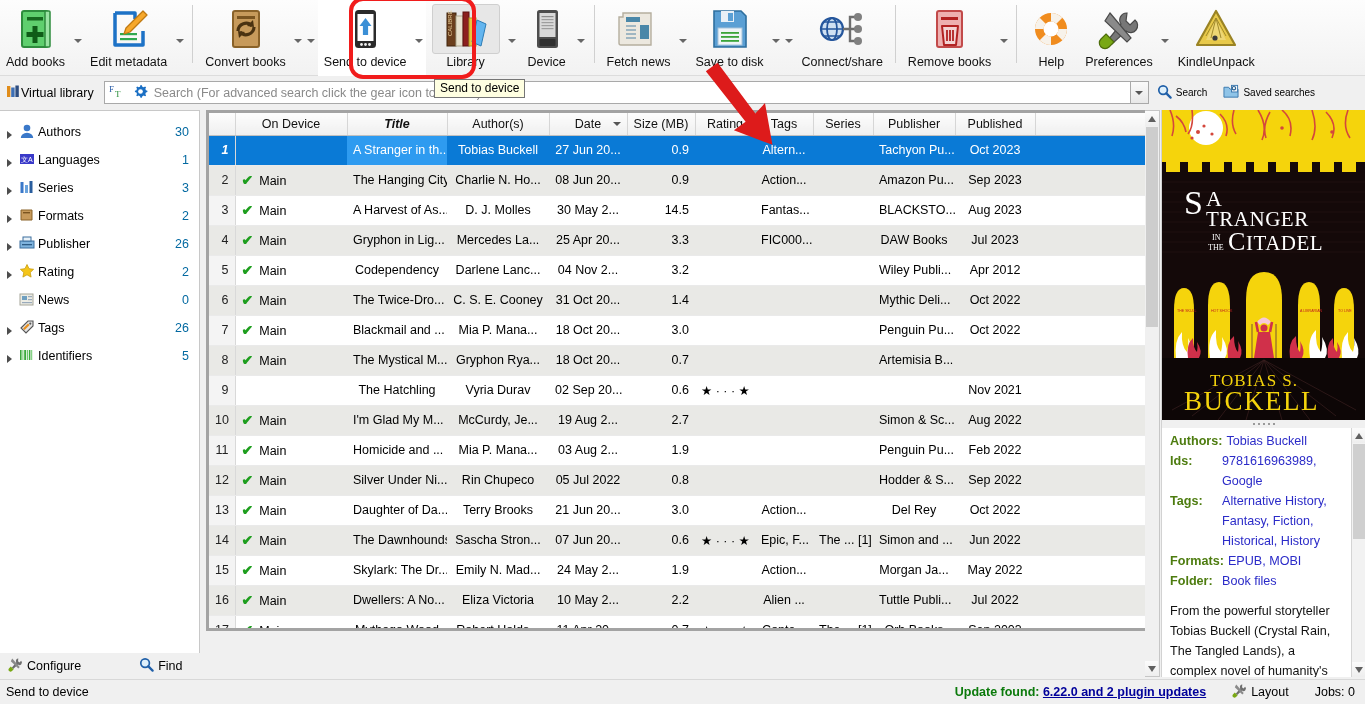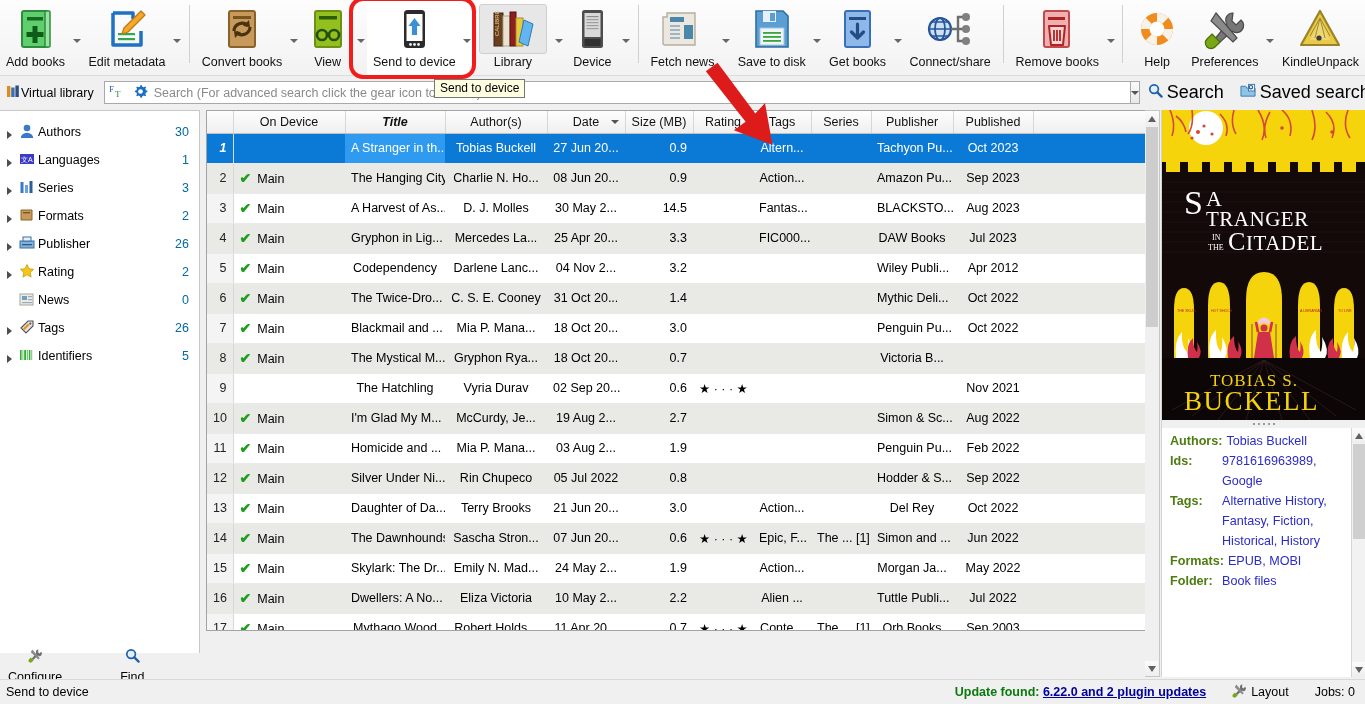--- a/index.html
+++ b/index.html
@@ -68,46 +68,46 @@
     flex: 0 0 auto; width: 1027px; height: 23px; background: #fff;
     border: 1px solid #a9a9a9; display: flex; align-items: center; gap: 6px;
     padding: 0 4px; position: relative;
   }
   #search-placeholder { color: #8a8a8a; font-size: 12.5px; white-space: nowrap; overflow: hidden; }
   #search-drop {
     width: 18px; height: 23px; border: 1px solid #a9a9a9; border-left: none;
     background: linear-gradient(#fafafa,#e8e8e8); display: flex; align-items: center; justify-content: center;
   }
   #search-drop::after { content:""; border-left:4px solid transparent; border-right:4px solid transparent; border-top:4px solid #555; }
-  .sb-btn { display: flex; align-items: center; gap: 4px; padding: 0 8px; font-size: 18px; white-space: nowrap; cursor: default; }
+  .sb-btn { display: flex; align-items: center; gap: 4px; padding: 0 8px; font-size: 10px; white-space: nowrap; cursor: default; }
 
   
   #sidebar {
     position: absolute; left: 0; top: 110px; width: 200px; height: 545px;
     background: #fff; border: 1px solid #c8c8c8; border-left: none; overflow: hidden;
   }
   .sb-row {
     height: 28px; display: flex; align-items: flex-end; padding-left: 2px; font-size: 12.5px; cursor: default;
   }
   .sb-tri { width: 14px; display: flex; align-items: center; justify-content: center; }
   .sb-tri.on::after { content:""; border-top:4px solid transparent; border-bottom:4px solid transparent; border-left:5px solid #4d4d4d; }
   .sb-ic { width: 22px; display:flex; align-items:center; justify-content:center; }
   .sb-name { flex: 1; }
   .sb-count { padding-right: 10px; color: #0369a1; }
 
   #sidebar-footer {
     position: absolute; left: 0; top: 653px; width: 200px; height: 26px;
     display: flex; align-items: center; background: #f0f0f0;
   }
-  .sf-btn { display:flex; align-items:center; gap:4px; font-size:12.5px; padding:0 8px; cursor: default; flex-direction: column; }
+  .sf-btn { display:flex; align-items:center; gap:4px; font-size:12.5px; padding:0 8px; cursor: default; }
 
   
   #table-wrap {
     position: absolute; left: 206px; top: 110px; width: 954px; height: 521px;
-    background: #fff; border: 1px solid #a3a3a3; overflow: hidden;
+    background: #fff; border: 3px solid #a3a3a3; overflow: hidden;
   }
   table#books { border-collapse: collapse; width: 100%; table-layout: fixed; }
   #books thead th {
     height: 22px; background: linear-gradient(#fdfdfd,#efefef);
     border-right: 1px solid #d6d6d6; border-bottom: 1px solid #c0c0c0;
     font-weight: normal; font-size: 12.5px; color: #111; padding: 0 4px;
     text-align: center; white-space: nowrap; overflow: hidden; position: relative;
   }
   #books thead th.sorted { font-weight: bold; font-style: italic; }
   #books thead th .sortmark {
@@ -217,32 +217,20 @@
           <path d="M14 24 a8 8 0 0 1 14 -5" fill="none" stroke="#4a3211" stroke-width="3.2"></path>
           <path d="M30 20 a8 8 0 0 1 -14 5" fill="none" stroke="#4a3211" stroke-width="3.2"></path>
           <path d="M29 13 l1 7 -7 -1 z" fill="#4a3211"></path>
           <path d="M15 31 l-1 -7 7 1 z" fill="#4a3211"></path>
         </svg>
       </div>
       <div class="tb-label">Convert books</div>
     </div>
     <div class="tb-arrow"></div>
 
-    <div class="tb-item">
-      <div class="tb-icon">
-        <svg width="44" height="44" viewBox="0 0 44 44">
-          <rect x="9" y="4" width="26" height="36" rx="2" fill="#93c01f" stroke="#6e9113" stroke-width="2"></rect>
-          <rect x="13" y="9" width="18" height="3.5" fill="#2c5c06"></rect>
-          <circle cx="16" cy="28" r="5" fill="none" stroke="#23510a" stroke-width="2.6"></circle>
-          <circle cx="28" cy="28" r="5" fill="none" stroke="#23510a" stroke-width="2.6"></circle>
-          <path d="M21 28 h2" stroke="#23510a" stroke-width="2.6"></path>
-        </svg>
-      </div>
-      <div class="tb-label">View</div>
-    </div>
     <div class="tb-arrow"></div>
 
     <div class="tb-item" style="background:#fff;">
       <div class="tb-icon">
         <svg width="44" height="44" viewBox="0 0 44 44">
           <rect x="12" y="3" width="21" height="38" rx="3.5" fill="#2b2b2b"></rect>
           <rect x="14.5" y="7" width="16" height="27" fill="#ffffff"></rect>
           <path d="M22.5 11 l6 8 h-3.4 v9 h-5.2 v-9 h-3.4 z" fill="#3b8fd6"></path>
           <circle cx="18.5" cy="37.5" r="1.4" fill="#f0f0f0"></circle>
           <circle cx="22.5" cy="37.5" r="1.4" fill="#f0f0f0"></circle>
@@ -312,30 +300,20 @@
           <rect x="10" y="21" width="24" height="17" fill="#eef4f8" stroke="#a8c4da" stroke-width="1"></rect>
           <rect x="13" y="25" width="18" height="1.8" fill="#3aa53a"></rect>
           <rect x="13" y="29" width="18" height="1.8" fill="#3aa53a"></rect>
           <rect x="13" y="33" width="18" height="1.8" fill="#3aa53a"></rect>
         </svg>
       </div>
       <div class="tb-label">Save to disk</div>
     </div>
     <div class="tb-arrow"></div>
 
-    <div class="tb-item">
-      <div class="tb-icon">
-        <svg width="44" height="44" viewBox="0 0 44 44">
-          <rect x="9" y="4" width="25" height="36" rx="2" fill="#8fb8ea" stroke="#3a6fb5" stroke-width="2"></rect>
-          <rect x="13" y="10" width="17" height="3" fill="#234d86"></rect>
-          <path d="M21.5 17 v12 M15.5 25 l6 6 6 -6" fill="none" stroke="#234d86" stroke-width="3.2" stroke-linecap="round" stroke-linejoin="round"></path>
-        </svg>
-      </div>
-      <div class="tb-label">Get books</div>
-    </div>
     <div class="tb-arrow"></div>
 
     <div class="tb-item">
       <div class="tb-icon">
         <svg width="48" height="44" viewBox="0 0 48 44">
           <circle cx="14" cy="22" r="11" fill="#cfe0f2" stroke="#25569c" stroke-width="2.2"></circle>
           <ellipse cx="14" cy="22" rx="5" ry="11" fill="none" stroke="#25569c" stroke-width="1.8"></ellipse>
           <path d="M3.5 22 h21 M5 15 h18 M5 29 h18" stroke="#25569c" stroke-width="1.6"></path>
           <path d="M25 22 h7 M32 22 v-12 h5 M32 22 h5 M32 22 v12 h5" fill="none" stroke="#6e6e6e" stroke-width="2.4"></path>
           <circle cx="40" cy="10" r="4" fill="#808080"></circle>
@@ -742,21 +720,21 @@
           <tr class="alt">
             <td class="rownum">8</td>
             <td class="ondev"><span class="chk">✔</span><span>Main</span></td>
             <td class="title-cell">The Mystical M...</td>
             <td class="c">Gryphon Rya...</td>
             <td class="c">18 Oct 20...</td>
             <td class="r">0.7</td>
             <td class="c"></td>
             <td class="c"></td>
             <td class="c"></td>
-            <td class="c">Victoria B...</td>
+            <td class="c">Artemisia B...</td>
             <td class="c"></td>
             <td></td>
           </tr>
           <tr>
             <td class="rownum">9</td>
             <td class="ondev"><span></span></td>
             <td class="title-cell">The Hatchling</td>
             <td class="c">Vyria Durav</td>
             <td class="c">02 Sep 20...</td>
             <td class="r">0.6</td>
@@ -1023,20 +1001,21 @@
         <span class="det-val">Alternative History, Fantasy, Fiction, Historical, History</span>
       </div>
       <div class="det-row">
         <span class="det-key">Formats:</span>
         <span class="det-val">EPUB, MOBI</span>
       </div>
       <div class="det-row">
         <span class="det-key" style="min-width:52px;">Folder:</span>
         <span class="det-val">Book files</span>
       </div>
+      <div id="blurb">From the powerful storyteller Tobias Buckell (Crystal Rain, The Tangled Lands), a complex novel of humanity's</div>
     </div>
 
     <div id="panel-scroll">
       <div class="scr-btn" style="width:13px;">
         <svg width="8" height="6" viewBox="0 0 8 6">
             <path d="M4 0 L8 6 H0 Z" fill="#606060"></path>
           </svg>
       </div>
       <div class="scr-thumb2"></div>
       <div class="scr-btn" style="position:absolute; bottom:0; left:0; width:13px;">

